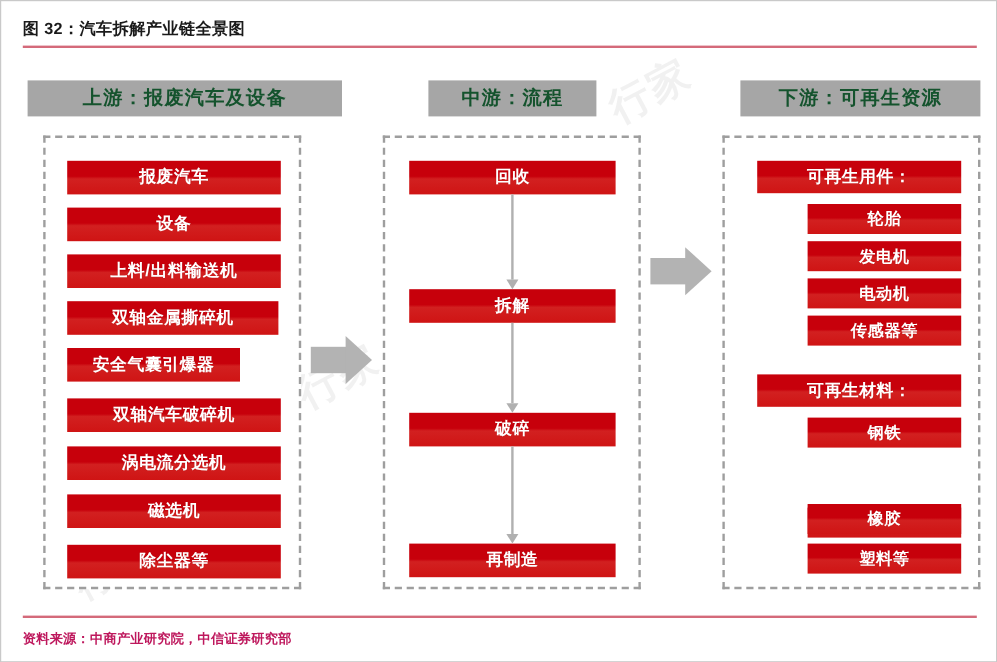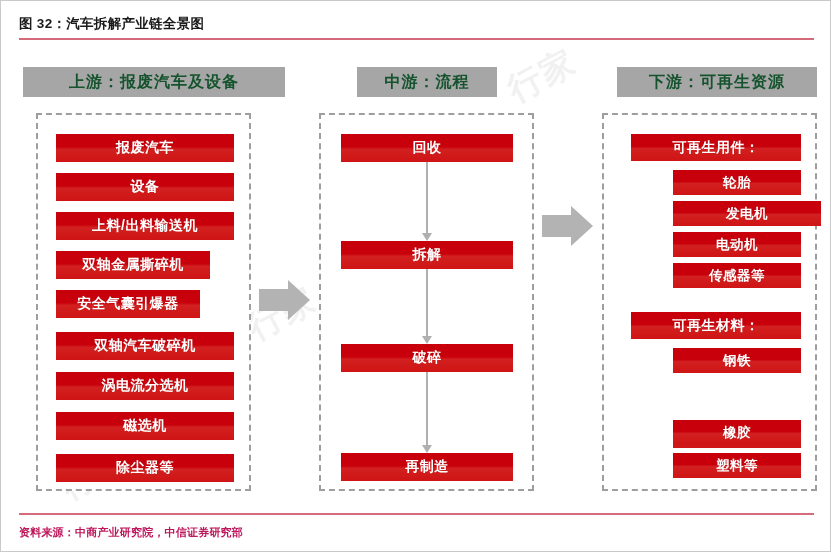--- a/index.html
+++ b/index.html
@@ -144,21 +144,21 @@
   <div class="stage-head sh-mid">中游：流程</div>
   <div class="stage-head sh-down">下游：可再生资源</div>
 
   <div class="col col-up"></div>
   <div class="col col-mid"></div>
   <div class="col col-down"></div>
 
   <div class="rbox" style="left:55px;top:133px;width:178px;height:28px;">报废汽车</div>
   <div class="rbox" style="left:55px;top:172px;width:178px;height:28px;font-family:Liberation Serif, serif;">设备</div>
   <div class="rbox" style="left:55px;top:211px;width:178px;height:28px;">上料/出料输送机</div>
-  <div class="rbox" style="left:55px;top:250px;width:154px;height:28px;">双轴金属撕碎机</div>
+  <div class="rbox" style="left:55px;top:250px;width:176px;height:28px;">双轴金属撕碎机</div>
   <div class="rbox" style="left:55px;top:289px;width:144px;height:28px;">安全气囊引爆器</div>
   <div class="rbox" style="left:55px;top:331px;width:178px;height:28px;">双轴汽车破碎机</div>
   <div class="rbox" style="left:55px;top:371px;width:178px;height:28px;">涡电流分选机</div>
   <div class="rbox" style="left:55px;top:411px;width:178px;height:28px;">磁选机</div>
   <div class="rbox" style="left:55px;top:453px;width:178px;height:28px;">除尘器等</div>
 
   <div class="rbox" style="left:340px;top:133px;width:172px;height:28px;">回收</div>
   <div class="rbox" style="left:340px;top:240px;width:172px;height:28px;">拆解</div>
   <div class="rbox" style="left:340px;top:343px;width:172px;height:28px;">破碎</div>
   <div class="rbox" style="left:340px;top:452px;width:172px;height:28px;">再制造</div>
@@ -171,21 +171,21 @@
     <div class="shaft" style="height:67px;"></div>
     <div class="head" style="top:67px;"></div>
   </div>
   <div class="varrow" style="left:420px;top:371px;height:81px;">
     <div class="shaft" style="height:73px;"></div>
     <div class="head" style="top:73px;"></div>
   </div>
 
   <div class="rbox" style="left:630px;top:133px;width:170px;height:27px;">可再生用件：</div>
   <div class="rbox small" style="left:672px;top:169px;width:128px;height:25px;">轮胎</div>
-  <div class="rbox small" style="left:672px;top:200px;width:148px;height:25px;">发电机</div>
+  <div class="rbox small" style="left:672px;top:200px;width:128px;height:25px;">发电机</div>
   <div class="rbox small" style="left:672px;top:231px;width:128px;height:25px;">电动机</div>
   <div class="rbox small" style="left:672px;top:262px;width:128px;height:25px;">传感器等</div>
 
   <div class="rbox" style="left:630px;top:311px;width:170px;height:27px;">可再生材料：</div>
   <div class="rbox small" style="left:672px;top:347px;width:128px;height:25px;">钢铁</div>
   <div class="rbox small" style="left:672px;top:378px;width:128px;height:25px;margin-top:44px;">有色金属</div>
   <div class="rbox small" style="left:672px;top:419px;width:128px;height:25px;">橡胶</div>
   <div class="rbox small" style="left:672px;top:452px;width:128px;height:25px;">塑料等</div>
 
   <div class="barrow" style="left:258px;top:279px;width:52px;height:40px;">

